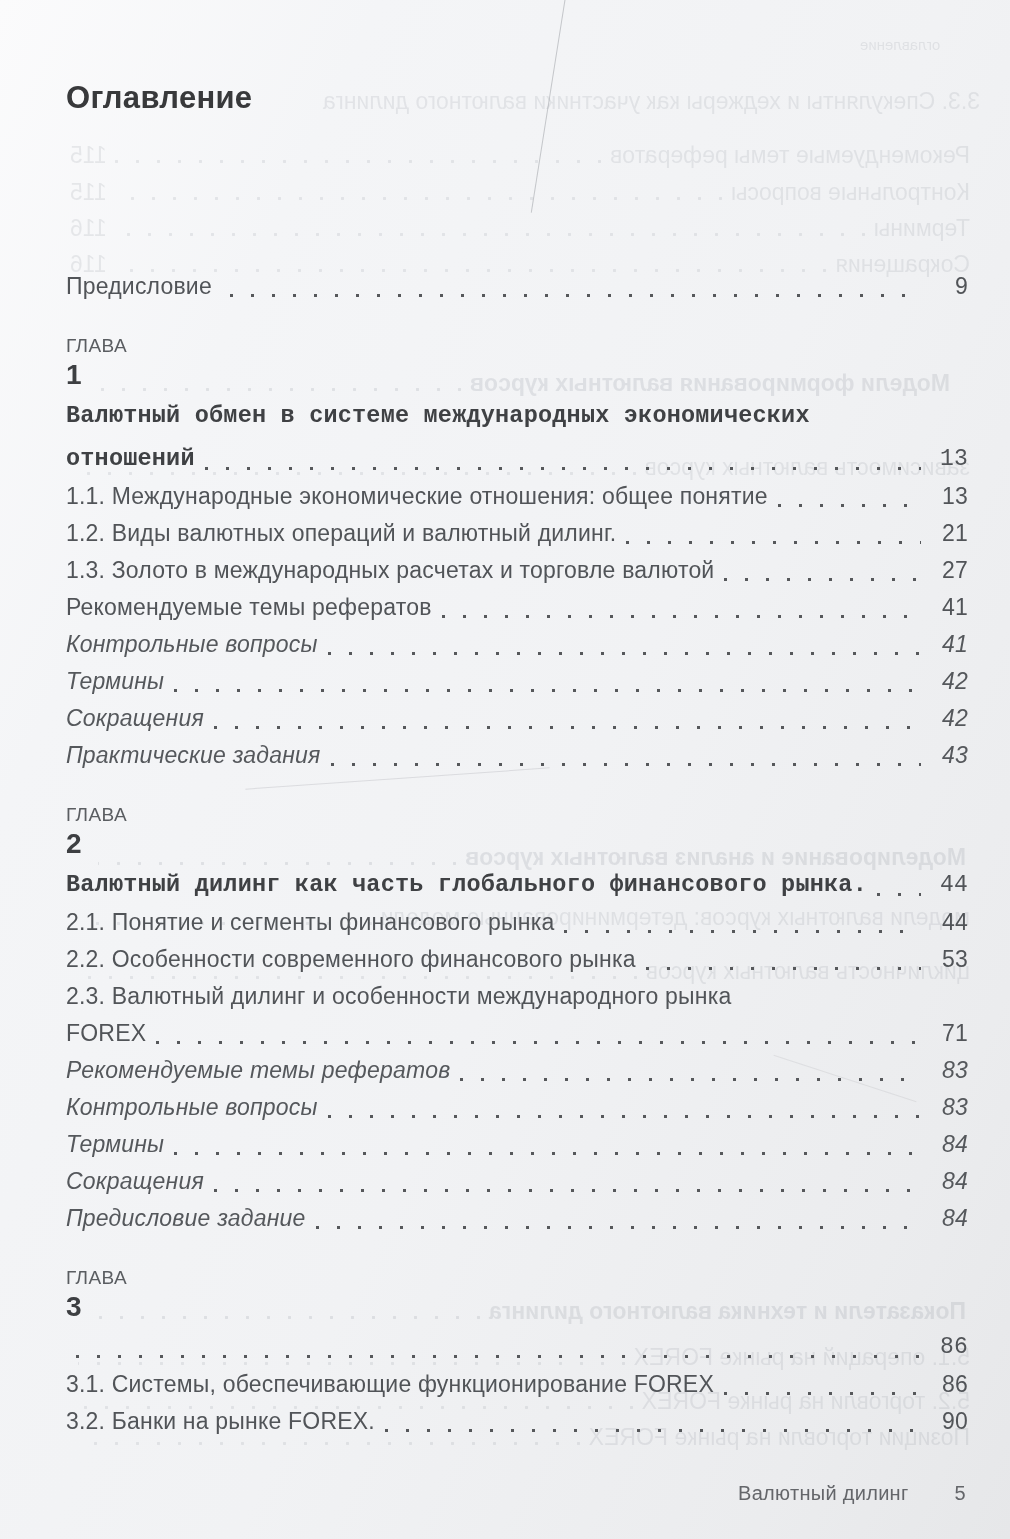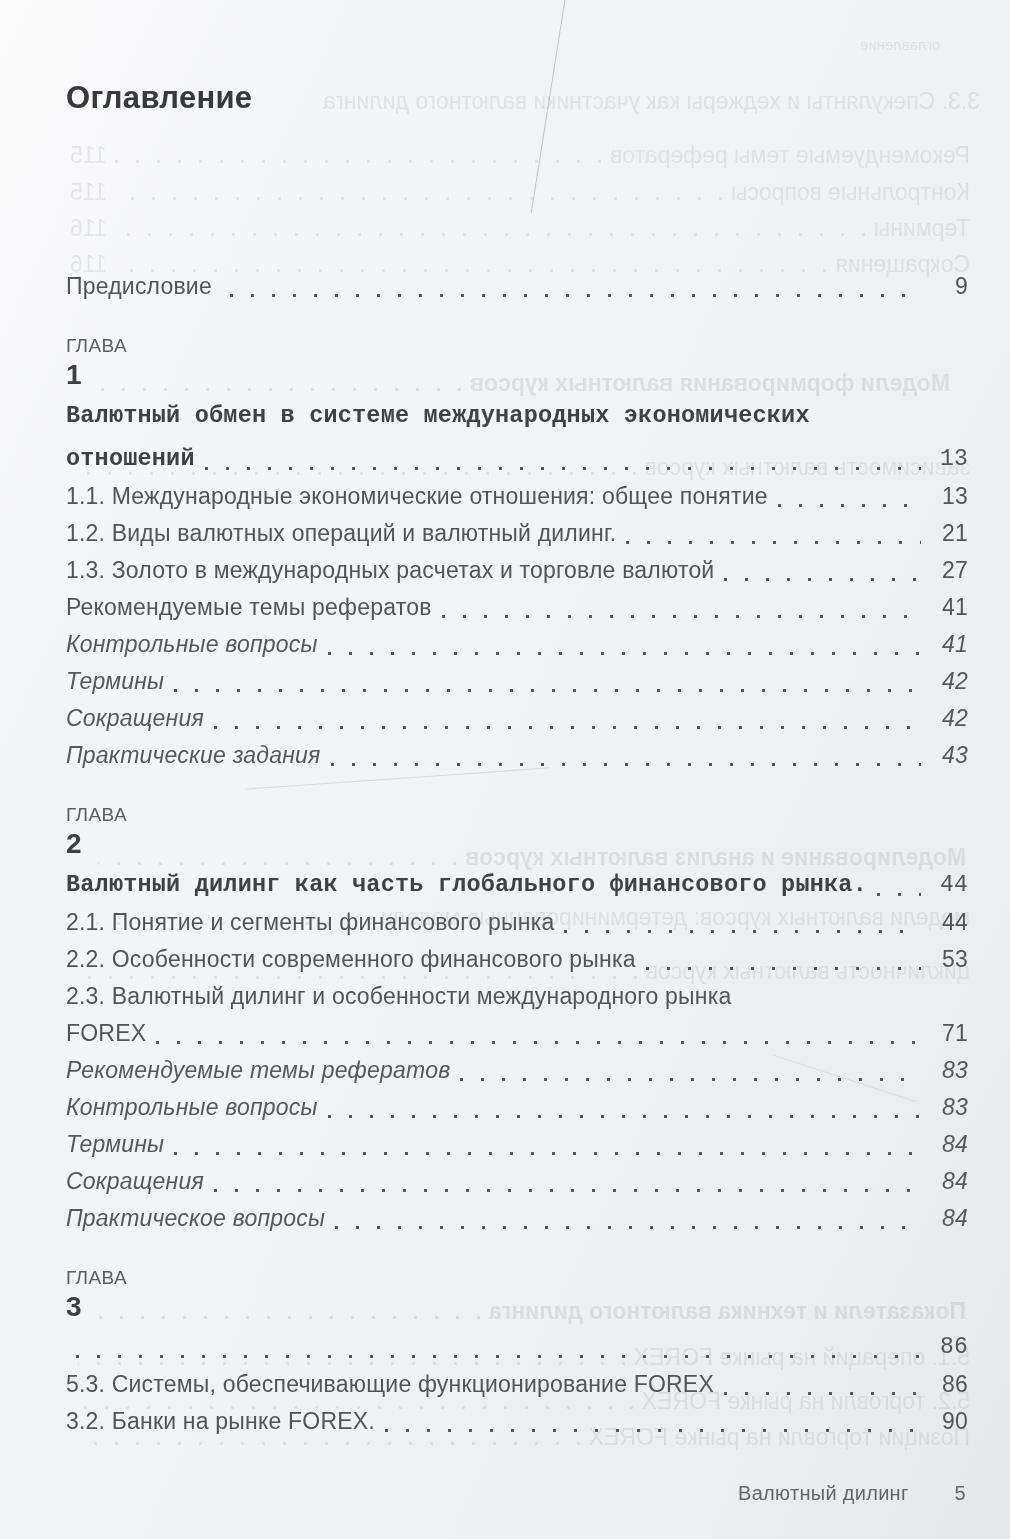--- a/index.html
+++ b/index.html
@@ -260,32 +260,32 @@
           <span class="lbl">Термины</span>
           <span class="leader"></span>
           <span class="pg">84</span>
         </div>
         <div class="row italic">
           <span class="lbl">Сокращения</span>
           <span class="leader"></span>
           <span class="pg">84</span>
         </div>
         <div class="row italic">
-          <span class="lbl">Практическое вопросы</span>
+          <span class="lbl">Предисловие задание</span>
           <span class="leader"></span>
           <span class="pg">84</span>
         </div>
         <div class="glava"><span class="lbl">ГЛАВА</span></div>
         <div class="chnum"><span class="lbl">3</span></div>
         <div class="row bold titlegap">
           <span class="leader"></span>
           <span class="pg">86</span>
         </div>
         <div class="row">
-          <span class="lbl">5.3. Системы, обеспечивающие функционирование FOREX</span>
+          <span class="lbl">3.1. Системы, обеспечивающие функционирование FOREX</span>
           <span class="leader"></span>
           <span class="pg">86</span>
         </div>
         <div class="row">
           <span class="lbl">3.2. Банки на рынке FOREX.</span>
           <span class="leader"></span>
           <span class="pg">90</span>
         </div>
       </div>
   </div>

